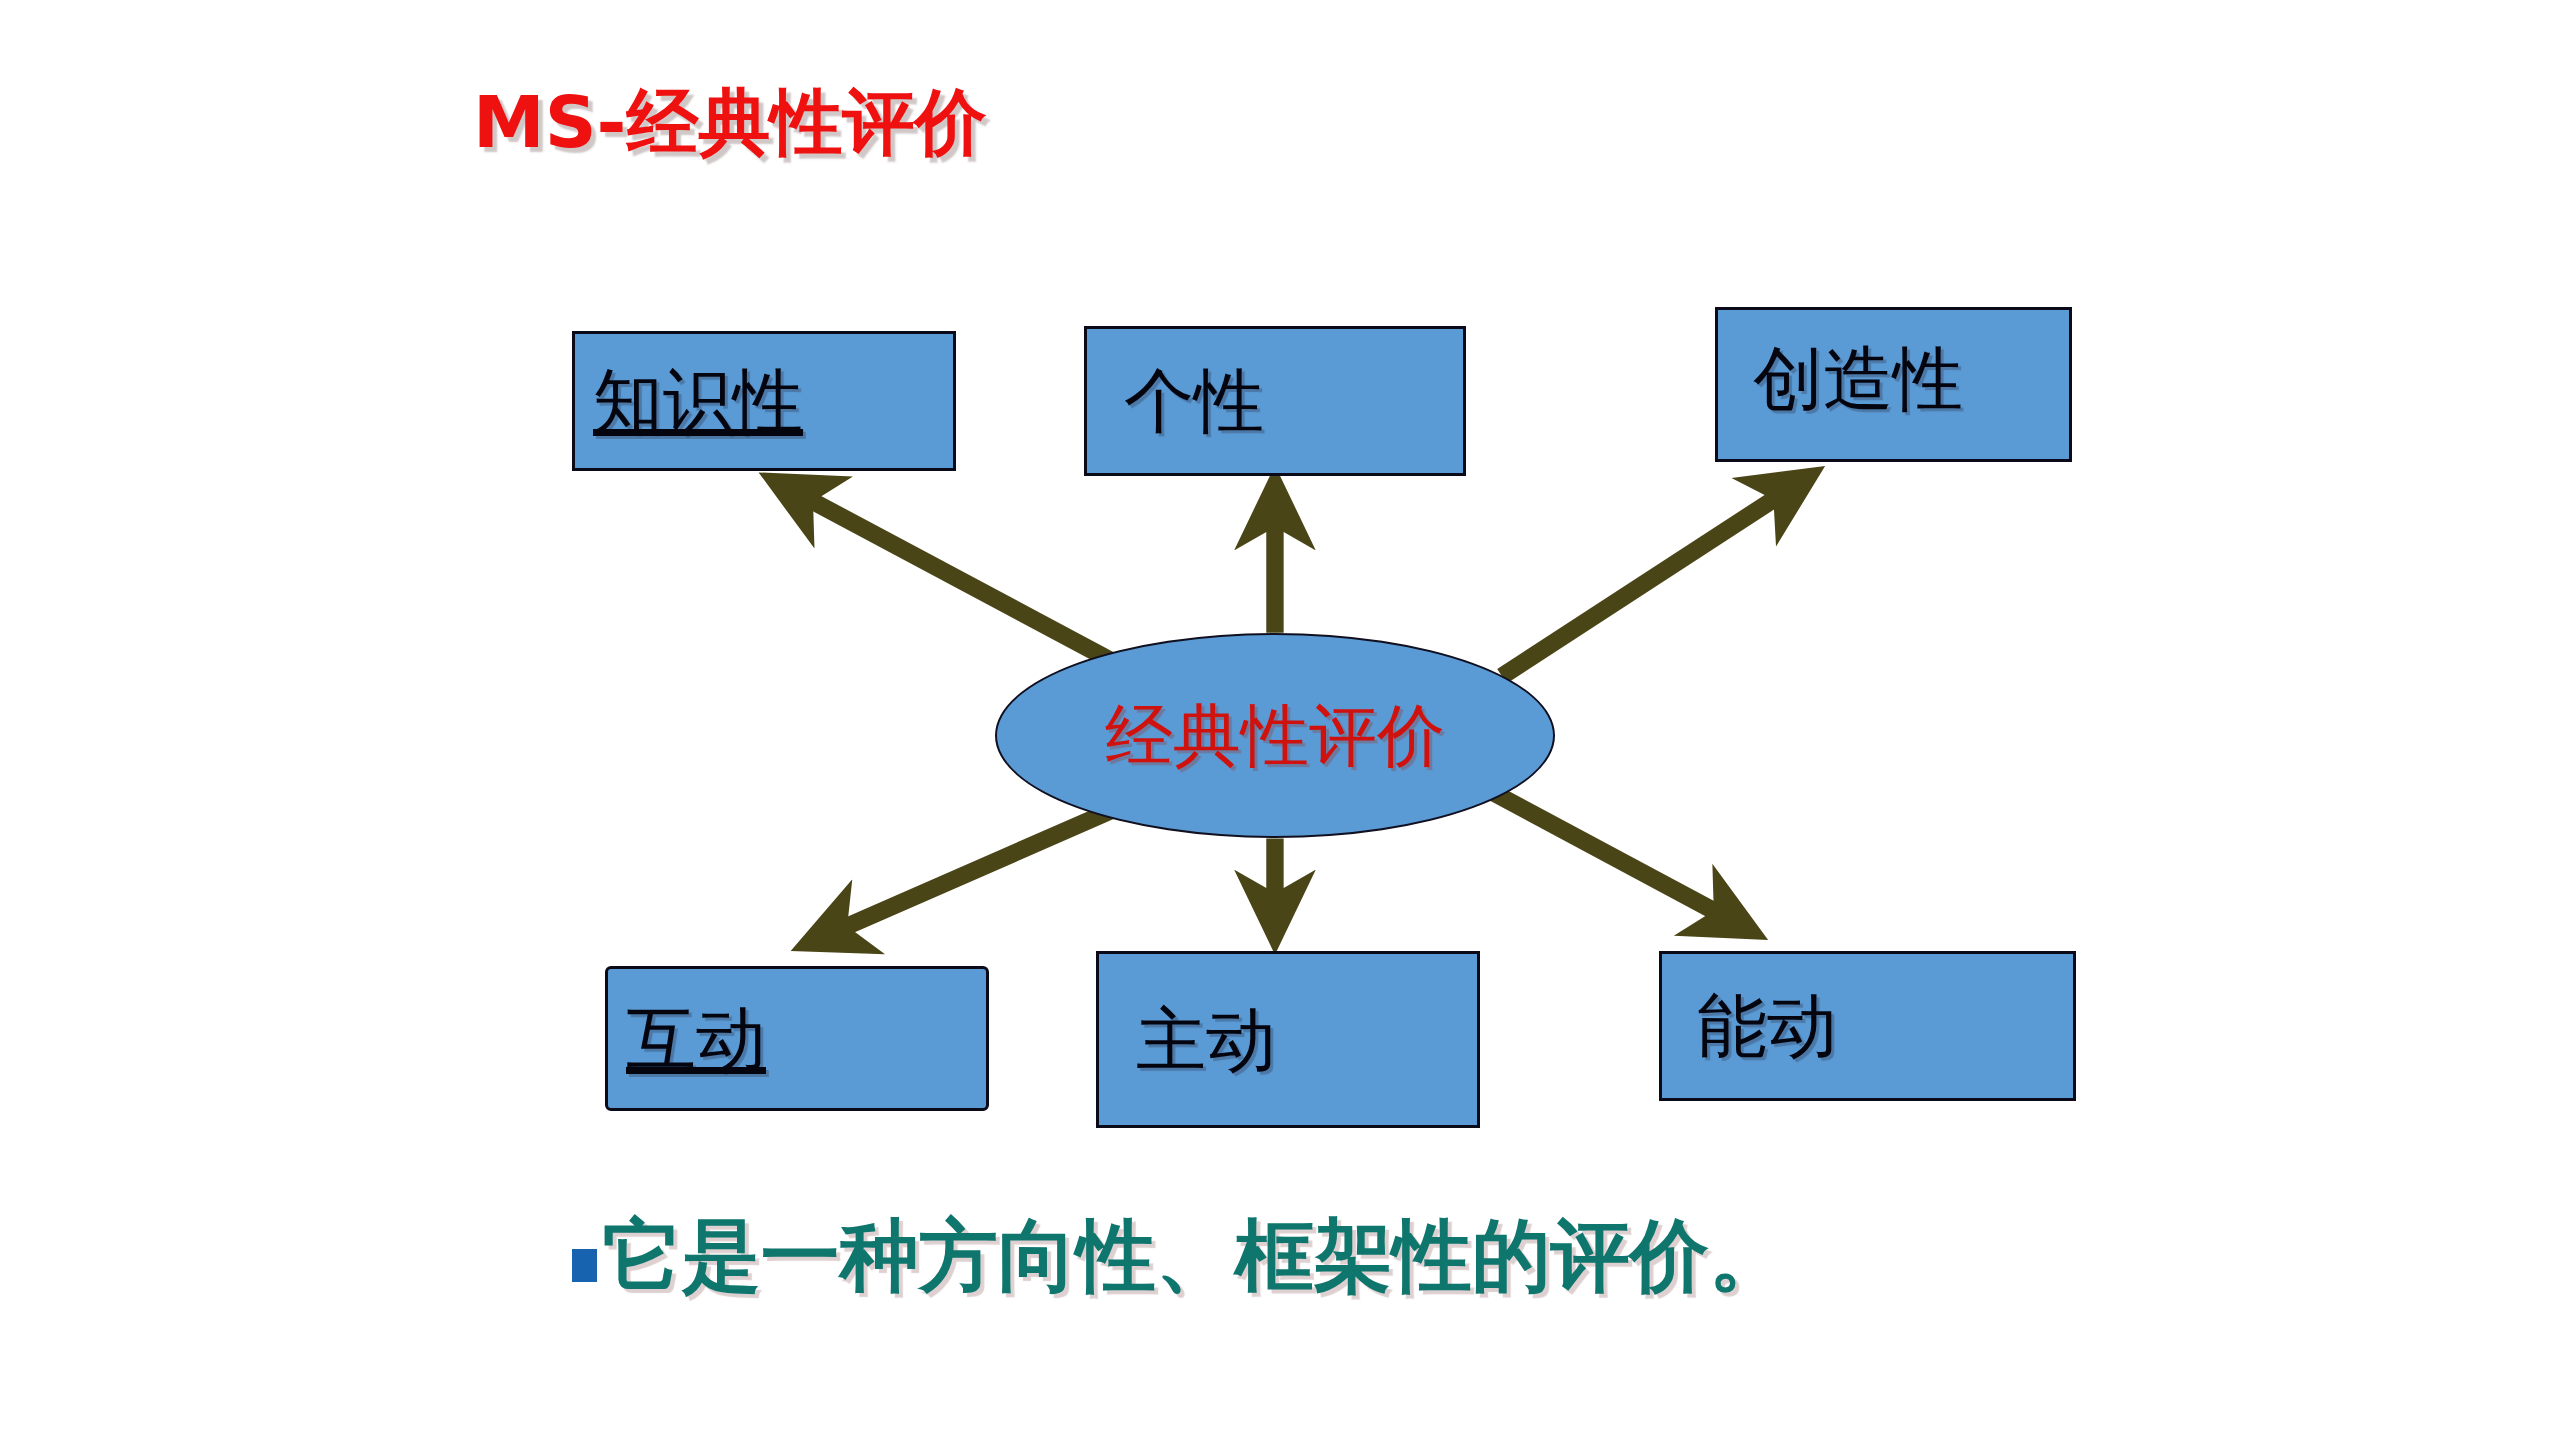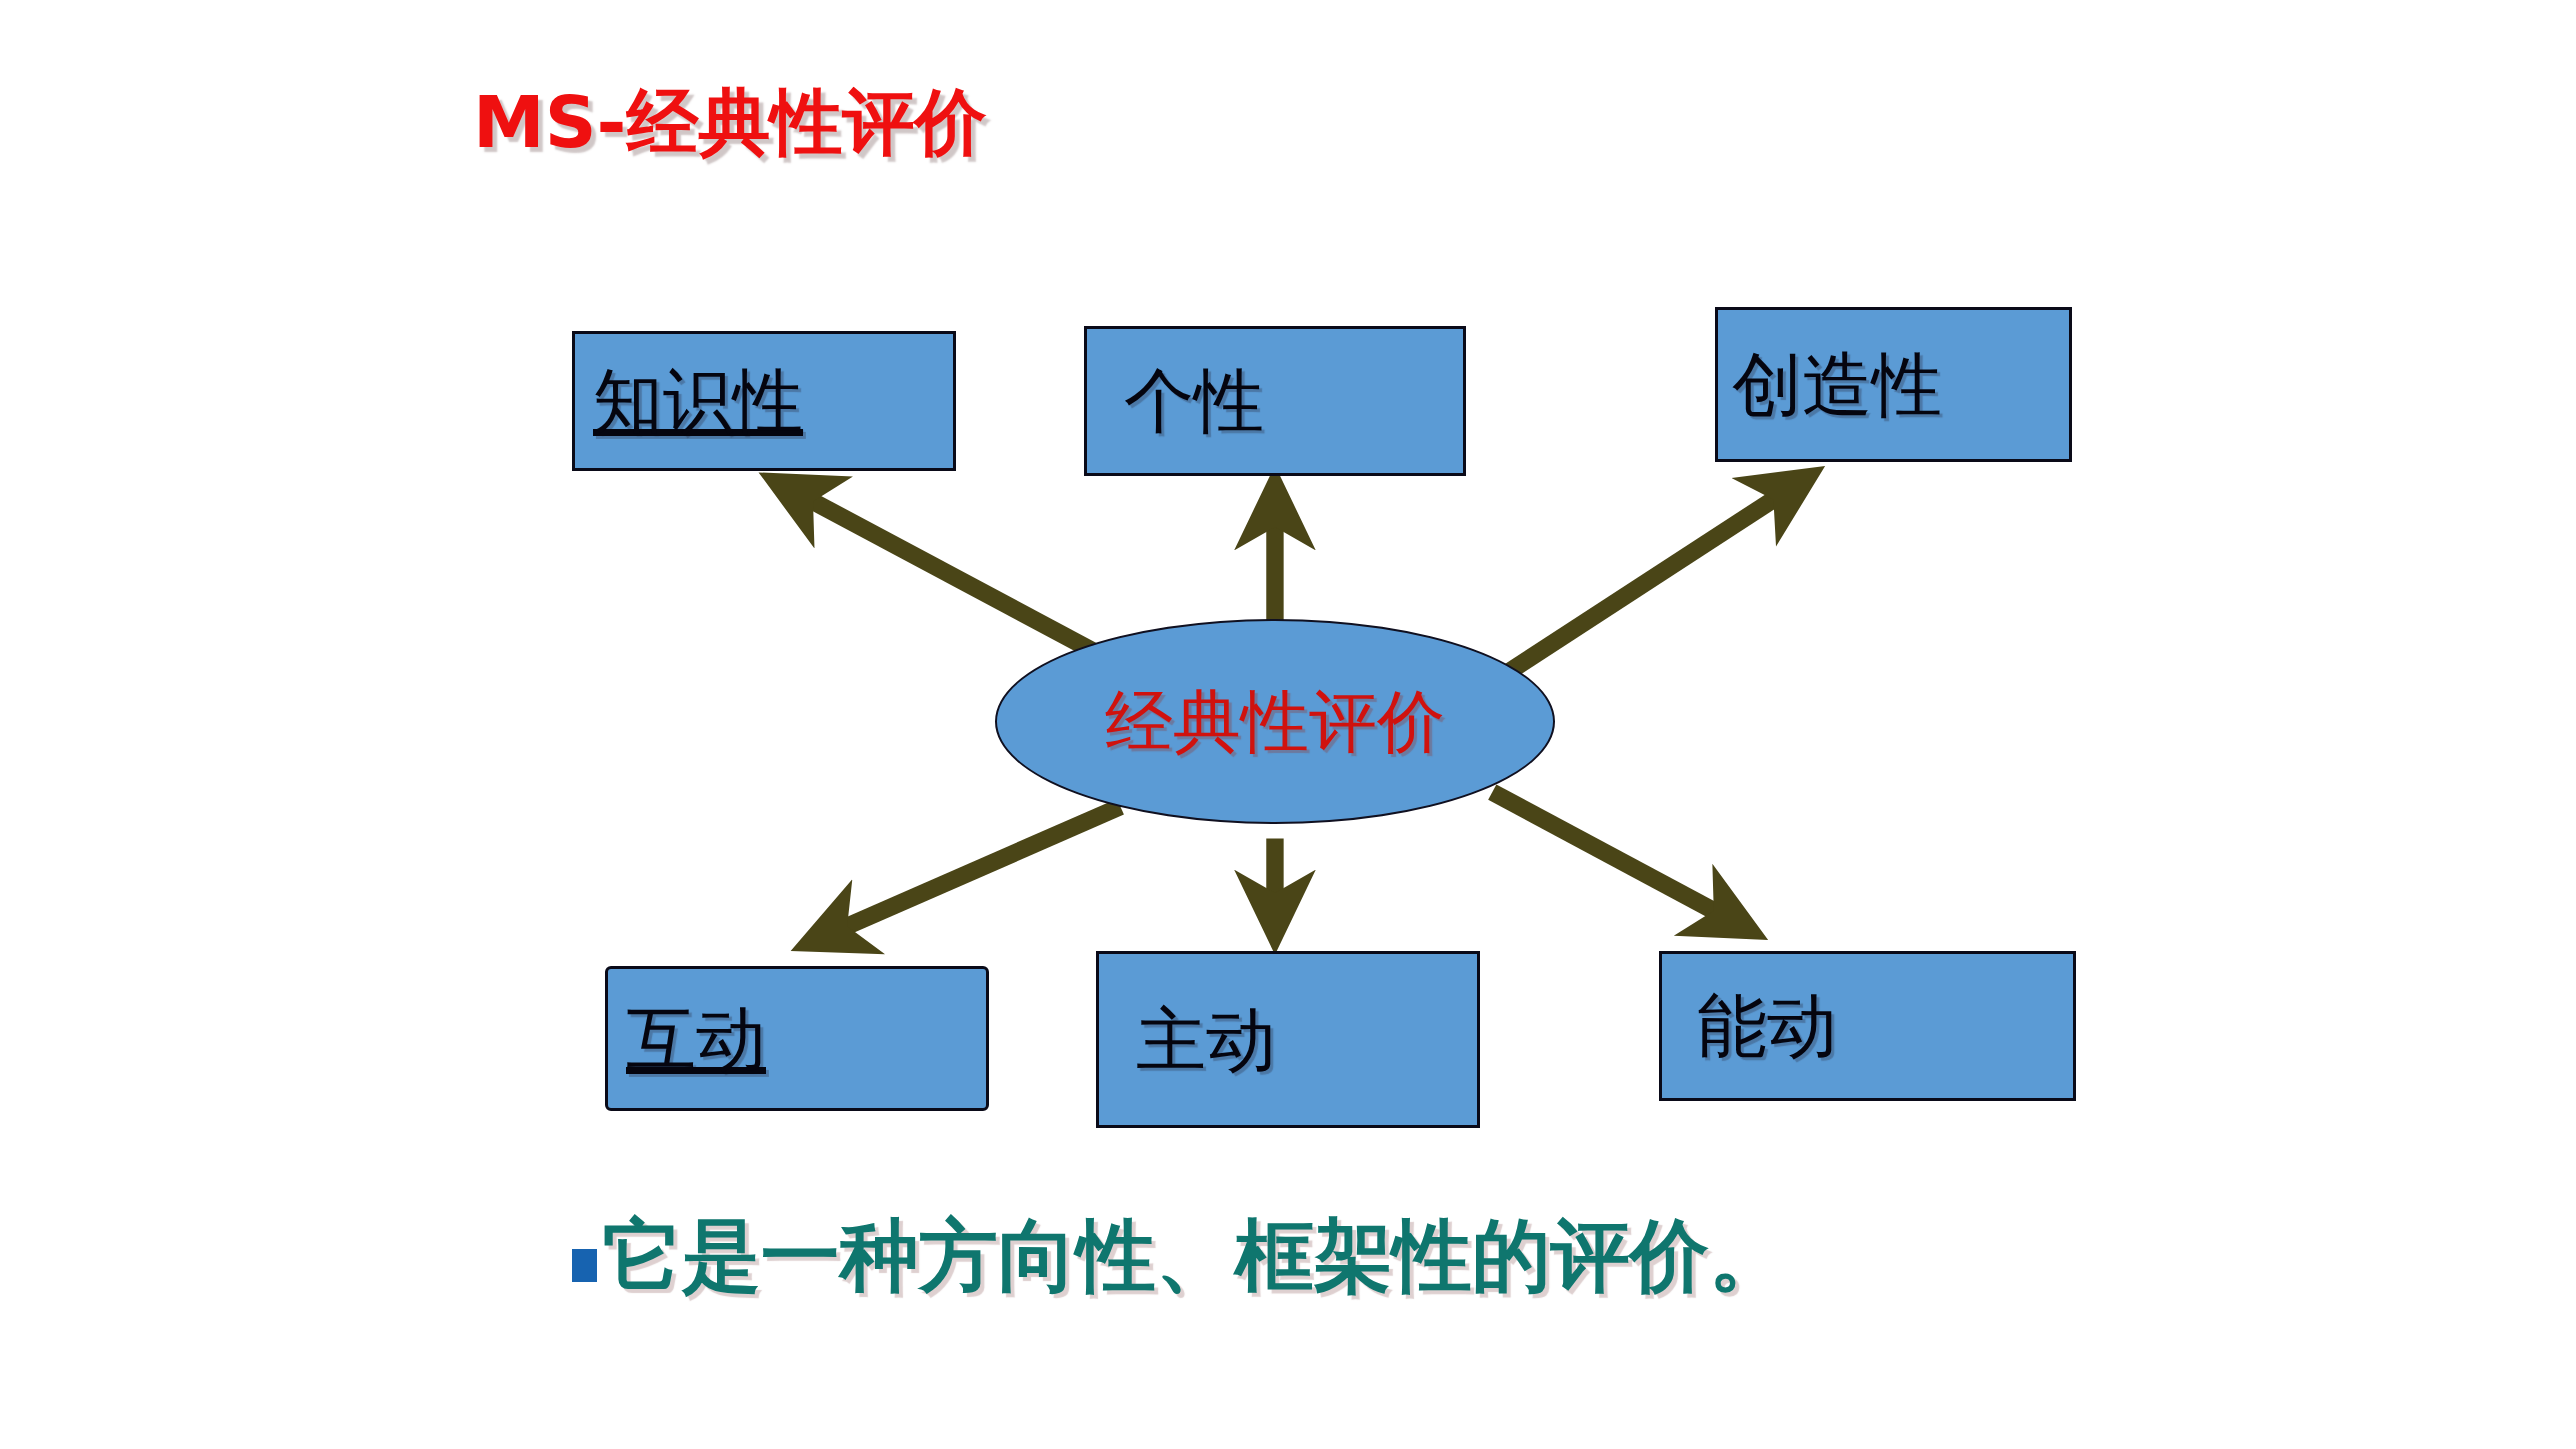--- a/index.html
+++ b/index.html
@@ -66,28 +66,28 @@
   
   #box-zhishixing { left: 572px;  top: 331px;  width: 384px; height: 140px; }
   #box-gexing     { left: 1084px; top: 326px;  width: 382px; height: 150px; }
   #box-chuangzao  { left: 1715px; top: 307px;  width: 357px; height: 155px; }
   #box-hudong     { left: 605px;  top: 966px; width: 384px; height: 145px; border-radius: 6px; }
   #box-zhudong    { left: 1096px; top: 951px;  width: 384px; height: 177px; }
   #box-nengdong   { left: 1659px; top: 951px;  width: 417px; height: 150px; }
 
   #box-zhishixing .node-label,
   #box-hudong     .node-label { padding-left: 18px; text-decoration: underline; }
-  #box-chuangzao  .node-label { padding-left: 14px; }
+  #box-chuangzao  .node-label { padding-left: 35px; font-family: Liberation Mono, monospace; }
   #box-nengdong   .node-label { padding-left: 35px; }
 
   
   #center-ellipse {
     position: absolute;
     left: 995px;
-    top: 619px;
+    top: 633px;
     width: 560px;
     height: 205px;
     background: #5B9BD5;
     border: 2.9px solid #101020;
     border-radius: 50%;
     box-sizing: border-box;
     display: flex;
     align-items: center;
     justify-content: center;
   }

